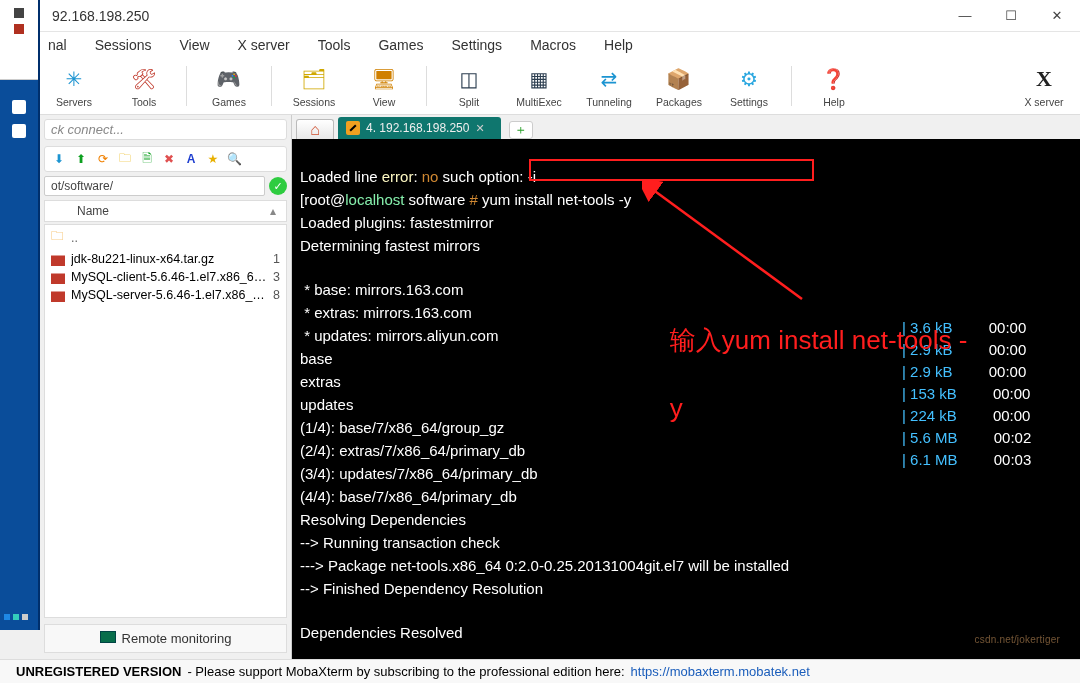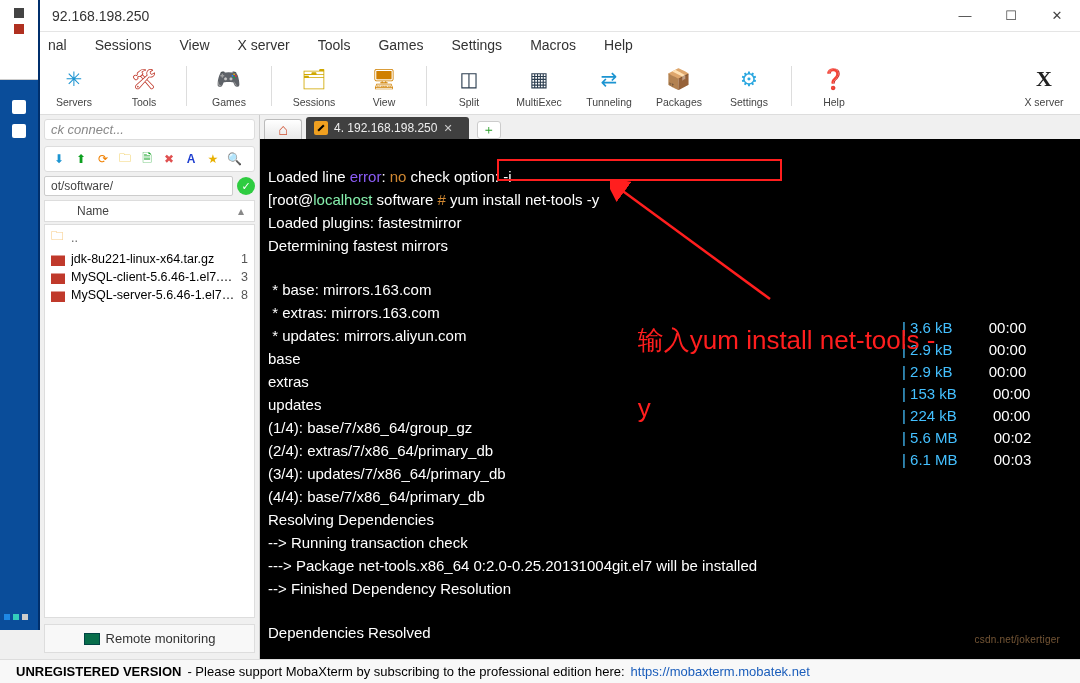--- a/index.html
+++ b/index.html
@@ -28,49 +28,49 @@
 .tool-grp { display:flex; flex-direction:column; align-items:center; gap:2px; width:56px; }
 .tool-ico { width:30px; height:30px; display:flex; align-items:center; justify-content:center; font-size:20px; }
 .tool-lbl { font-size: 10.5px; color:#444; }
 .tool-sep { width:1px; height:40px; background:#ddd; }
 .tool-spacer { flex:1; }
 
 
 .main-row { flex:1; display:flex; min-height:0; }
 
 
-.sidebar { width: 260px; background:#f0f0f0; border-right:1px solid #ccc; display:flex; flex-direction:column; }
+.sidebar { width: 292px; background:#f0f0f0; border-right:1px solid #ccc; display:flex; flex-direction:column; }
 .sidebar .connect-bar { display:flex; align-items:center; background:#fff; border:1px solid #ddd; margin:4px; padding:2px 6px; font-size:13px; color:#888; font-style:italic; border-radius:3px;}
 .mini-tool-row { display:flex; gap:6px; padding:4px 6px; background:#fff; border:1px solid #ddd; margin:2px 4px; align-items:center; border-radius:3px;}
 .mini-ico { width:16px; height:16px; display:flex; align-items:center; justify-content:center; font-size:12px; }
 .path-row { display:flex; align-items:center; margin:2px 4px; gap:4px; }
 .path-input { flex:1; border:1px solid #ccc; padding:2px 6px; font-size:12px; color:#444; background:#fff; border-radius:2px;}
 .ok-dot { width:18px; height:18px; background:#2ecc40; border-radius:50%; display:flex; align-items:center; justify-content:center; color:#fff; font-size:11px;}
 .file-header { display:flex; font-size:12px; color:#444; padding:3px 10px; background:#fff; border:1px solid #ddd; margin:2px 4px; gap:8px;}
 .file-list { background:#fff; border:1px solid #ddd; margin:0 4px; flex:1; font-size:12.5px; overflow:auto;}
 .file-row { display:flex; align-items:center; padding:2px 6px; gap:6px; }
 .file-row .dots { color:#666; }
 .file-ico-archive { width:14px; height:14px; background:#c0392b; clip-path: polygon(0 25%,100% 25%,100% 100%,0 100%); position:relative;}
 .file-ico-archive::before { content:""; position:absolute; top:-3px; left:3px; width:8px; height:3px; background:#c0392b; border-radius:1px;}
-.side-btm-btn { margin:6px 4px; padding:6px; text-align:center; background:#f8f8f8; border:1px solid #ddd; font-size:13px; color:#333; display:flex; align-items:center; justify-content:center; gap:6px; }
+.side-btm-btn { margin:6px 4px; padding:6px; text-align:center; background:#f8f8f8; border:1px solid #ddd; font-size:13px; color:#333; display:flex; align-items:flex-start; justify-content:center; gap:6px; }
 .chk-row { display:flex; align-items:center; gap:8px; padding:6px 10px; font-size:13px; color:#333; }
 .chk { width:14px; height:14px; border:1.5px solid #555; background:#fff; }
 
 
 .term-area { flex:1; display:flex; flex-direction:column; min-width:0; background:#000; position:relative; }
 .tab-strip { display:flex; background:#f0f0f0; height:24px; align-items:flex-end; }
 .tab-home { width:38px; height:20px; background:linear-gradient(#fff,#e8e8e8); border:1px solid #bbb; border-bottom:none; border-radius:3px 3px 0 0; display:flex; align-items:center; justify-content:center; margin-left:4px; }
-.tab-active { height:22px; background:#404040; color:#eee; padding:0 16px 0 8px; display:flex; align-items:center; gap:6px; font-size:12px; border-radius:3px 3px 0 0; margin-left:4px; position:relative;}
+.tab-active { height:22px; background:#0f766e; color:#eee; padding:0 16px 0 8px; display:flex; align-items:center; gap:6px; font-size:12px; border-radius:3px 3px 0 0; margin-left:4px; position:relative;}
 .tab-active .x { color:#ccc; font-size:11px; }
 .tab-plus { width:24px; height:18px; background:#fff; border:1px solid #ccc; border-radius:3px; display:flex; align-items:center; justify-content:center; color:#2aa02a; font-size:13px; margin-left:8px;}
 .tab-badge { width:14px; height:14px; background:#f0a020; border-radius:2px; display:flex; align-items:center; justify-content:center;}
 .tab-badge::before { content:""; width:8px; height:2px; background:#000; transform:rotate(-45deg);}
 
 .terminal { flex:1; background:#000; color:#fff; font-family:"Consolas","Courier New",monospace; font-size:15px; line-height:21px; padding:6px 8px; white-space:pre; overflow:hidden; position:relative;}
-.terminal .err { color:#8b5cf6; }
+.terminal .err { color:#fef9c3; }
 .terminal .no  { color:#d08832; }
 .terminal .host{ color:#86efac; }
 .terminal .pipe { color:#44c0ff; }
 .right-col { position:absolute; right:8px; top:0; width:170px; font-family:"Consolas",monospace; font-size:15px; line-height:21px; color:#fff; white-space:pre; }
 
 
 .anno-box { position:absolute; border:2px solid #ff1e1e; }
 .anno-text { position:absolute; color:#ff1e1e; font-size:26px; font-family:"Microsoft YaHei",sans-serif; line-height:34px; }
 .arrow-svg { position:absolute; pointer-events:none; }
 
@@ -234,21 +234,21 @@
         </div>
       <div class="tab-active">
         <span class="tab-badge"></span>
         <span>4. 192.168.198.250</span>
         <span class="x">✕</span>
       </div>
       <div class="tab-plus">＋</div>
     </div>
 
     <div class="terminal">
-<span>Loaded line </span><span class="err">error</span><span>: </span><span class="no">no</span><span> check option: -i</span>
+<span>Loaded line </span><span class="err">error</span><span>: </span><span class="no">no</span><span> such option: -i</span>
 <span>[root@</span><span class="host">localhost</span><span> software</span><span class="no"> <span>#</span></span><span> yum install net-tools -y</span>
 <span>Loaded plugins: fastestmirror</span>
 <span>Determining fastest mirrors</span>
 
 <span> * base: mirrors.163.com</span>
 <span> * extras: mirrors.163.com</span>
 <span> * updates: mirrors.aliyun.com</span>
 <span>base</span>
 <span>extras</span>
 <span>updates</span>

